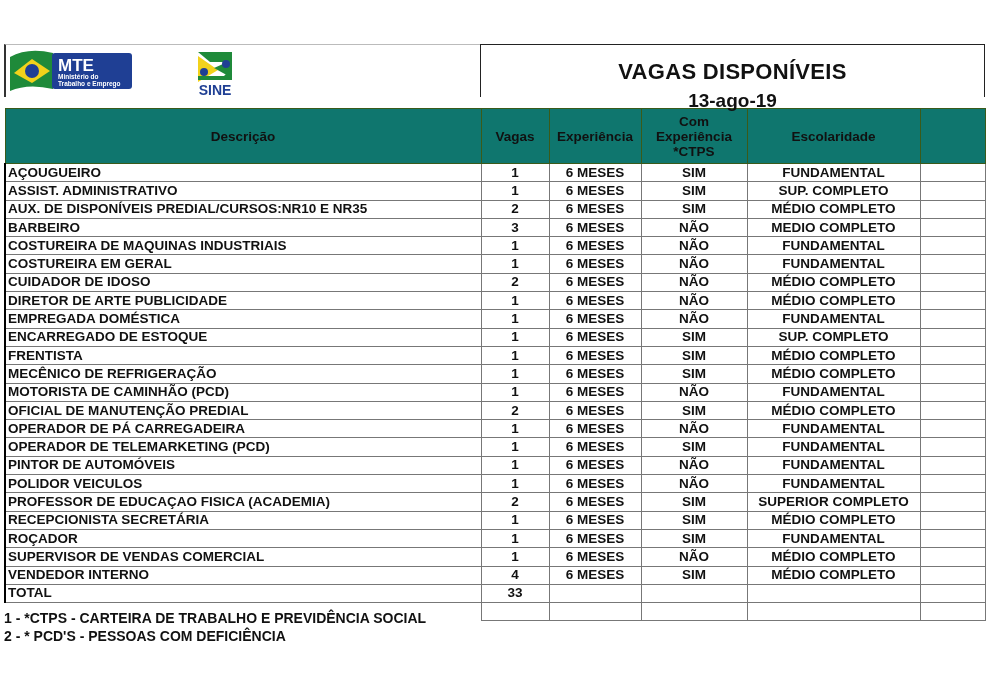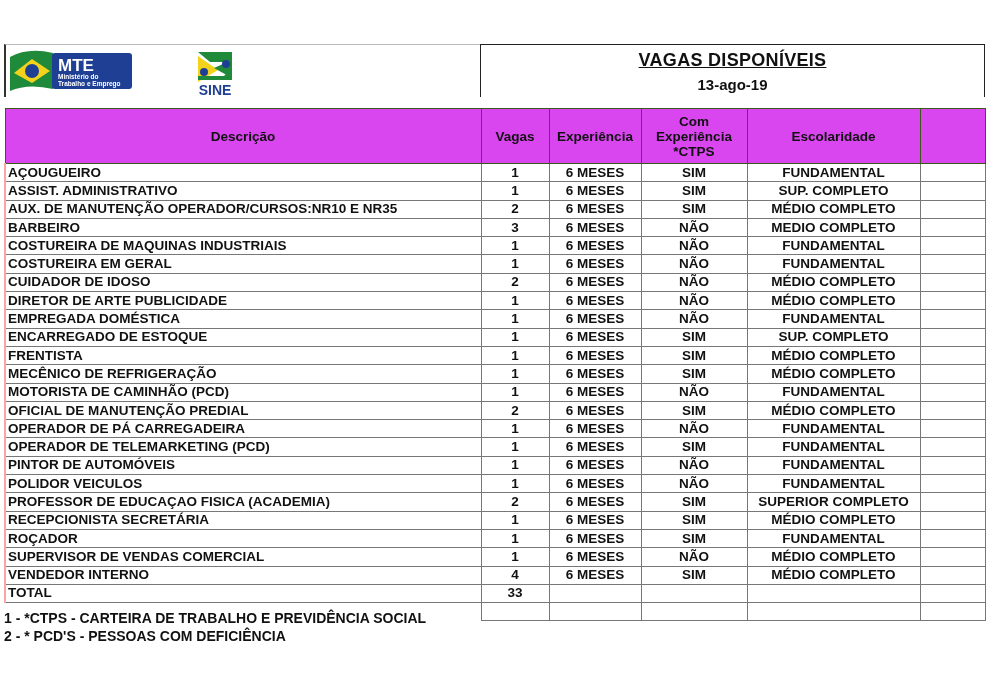--- a/index.html
+++ b/index.html
@@ -2,29 +2,29 @@
 <html><head>
   <meta charset="utf-8">
   <style>
     html, body { margin: 0; padding: 0; background: #ffffff; }
     body { width: 1000px; height: 682px; position: relative; overflow: hidden;
            font-family: "Liberation Sans", sans-serif; color: #111; }
     .sheet { position: absolute; left: 4px; top: 44px; width: 980px; }
     .top { position: relative; height: 64px; }
     .logos { position: absolute; left: 0; top: 0; width: 476px; height: 52px; border-left: 2px solid #333; border-top: 1px solid #bbb; }
     .title-box { position: absolute; left: 476px; top: 0; width: 503px; height: 52px; border: 1px solid #222; border-bottom: none; text-align: center; }
-    .title { font-weight: bold; font-size: 18px; margin-top: 5px; letter-spacing: 0.3px; text-decoration: underline; }
-    .date { font-weight: bold; font-size: 15px; margin-top: 5px; }
+    .title { font-weight: bold; font-size: 22px; margin-top: 14px; letter-spacing: 0.3px; }
+    .date { font-weight: bold; font-size: 19px; margin-top: 5px; }
     .mte { position: absolute; left: 2px; top: 4px; width: 126px; height: 42px; }
     .sine { position: absolute; left: 182px; top: 3px; width: 54px; height: 50px; }
     table { border-collapse: collapse; table-layout: fixed; width: 980px; }
-    th { background: #d946ef; font-weight: bold; font-size: 13.5px; border: 1px solid #3a5a1a; height: 54px; padding: 0; line-height: 15px; }
+    th { background: #0f766e; font-weight: bold; font-size: 13.5px; border: 1px solid #3a5a1a; height: 54px; padding: 0; line-height: 15px; }
     td { font-weight: bold; font-size: 13.5px; border: 1px solid #777; height: 17.3px; padding: 0 2px; white-space: nowrap; line-height: 16px; }
     td.c { text-align: center; }
-    td.desc { border-left: 2px solid #fca5a5; margin-left: 44px; }
+    td.desc { border-left: 2px solid #000000; margin-left: 44px; }
     tr.foot td { border: none; }
     tr.foot td.grid { border: 1px solid #777; }
     .notes { position: absolute; left: 4px; font-weight: bold; font-size: 14px; }
   </style>
 </head>
 <body>
 
 <div class="sheet">
   <div class="top">
     <div class="logos">
@@ -87,21 +87,21 @@
         </tr>
         <tr>
           <td class="desc">ASSIST. ADMINISTRATIVO</td>
           <td class="c">1</td>
           <td class="c">6 MESES</td>
           <td class="c">SIM</td>
           <td class="c">SUP. COMPLETO</td>
           <td></td>
         </tr>
         <tr>
-          <td class="desc">AUX. DE MANUTENÇÃO OPERADOR/CURSOS:NR10 E NR35</td>
+          <td class="desc">AUX. DE DISPONÍVEIS PREDIAL/CURSOS:NR10 E NR35</td>
           <td class="c">2</td>
           <td class="c">6 MESES</td>
           <td class="c">SIM</td>
           <td class="c">MÉDIO COMPLETO</td>
           <td></td>
         </tr>
         <tr>
           <td class="desc">BARBEIRO</td>
           <td class="c">3</td>
           <td class="c">6 MESES</td>

